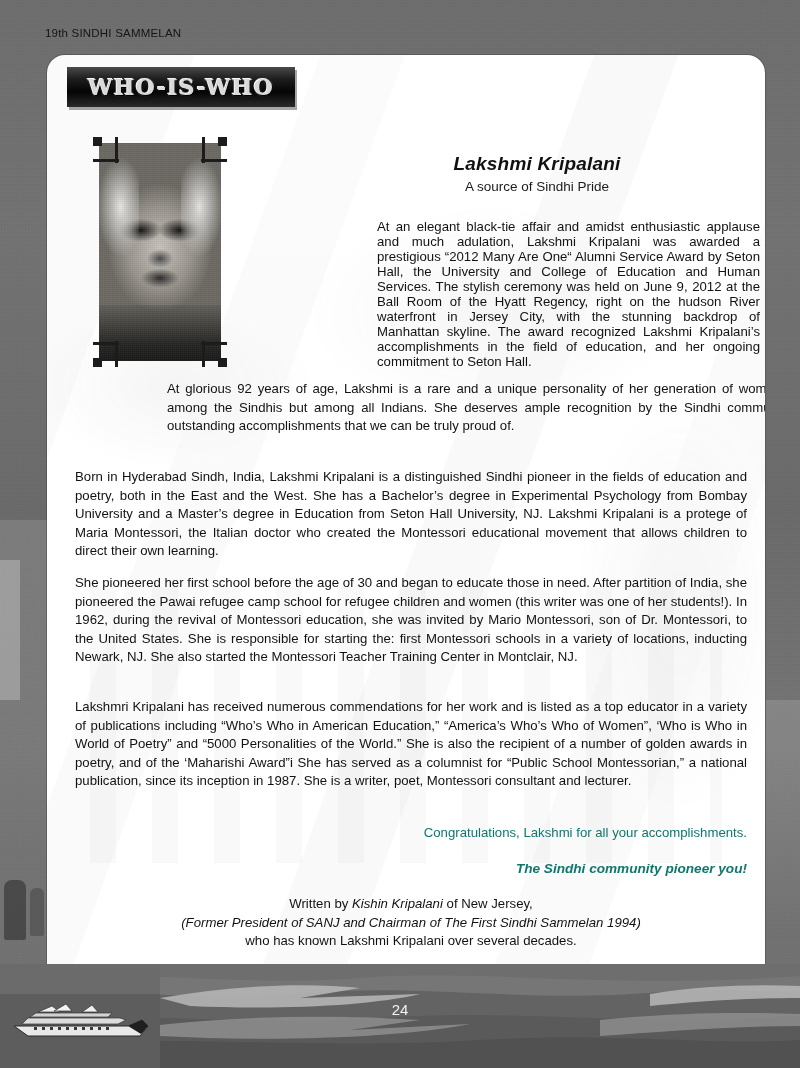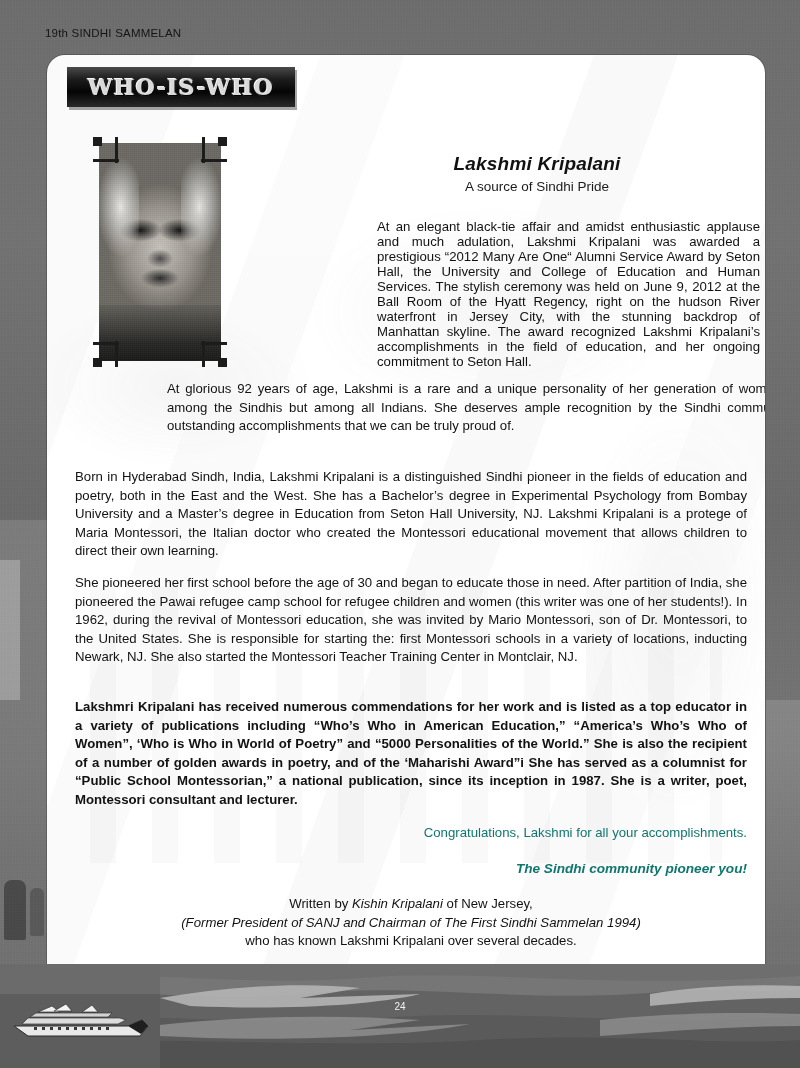--- a/index.html
+++ b/index.html
@@ -263,21 +263,21 @@
     width: 672px;
     font-size: 13.2px;
     line-height: 18.6px;
     color: #121212;
     text-align: justify;
     text-justify: inter-word;
   }
   .p2 { top: 325px; }
   .p3 { top: 413px; }
   .p4 { top: 519px; }
-  .p5 { top: 643px; font-weight: bold; }
+  .p5 { top: 643px; }
 
   .indent { padding-left: 92px; }
 
   .center-line {
     position: absolute;
     left: 28px;
     width: 672px;
     text-align: right;
     font-size: 13.2px;
     line-height: 18.6px;
@@ -311,21 +311,21 @@
     width: 800px;
     height: 104px;
     overflow: hidden;
   }
   .page-number {
     position: absolute;
     left: 0;
     right: 0;
     top: 37px;
     text-align: center;
-    font-size: 10px;
+    font-size: 15px;
     color: #f2f2f2;
     z-index: 5;
   }
   .ship {
     position: absolute;
     left: 8px;
     bottom: 26px;
     width: 150px;
     height: 46px;
     z-index: 6;

